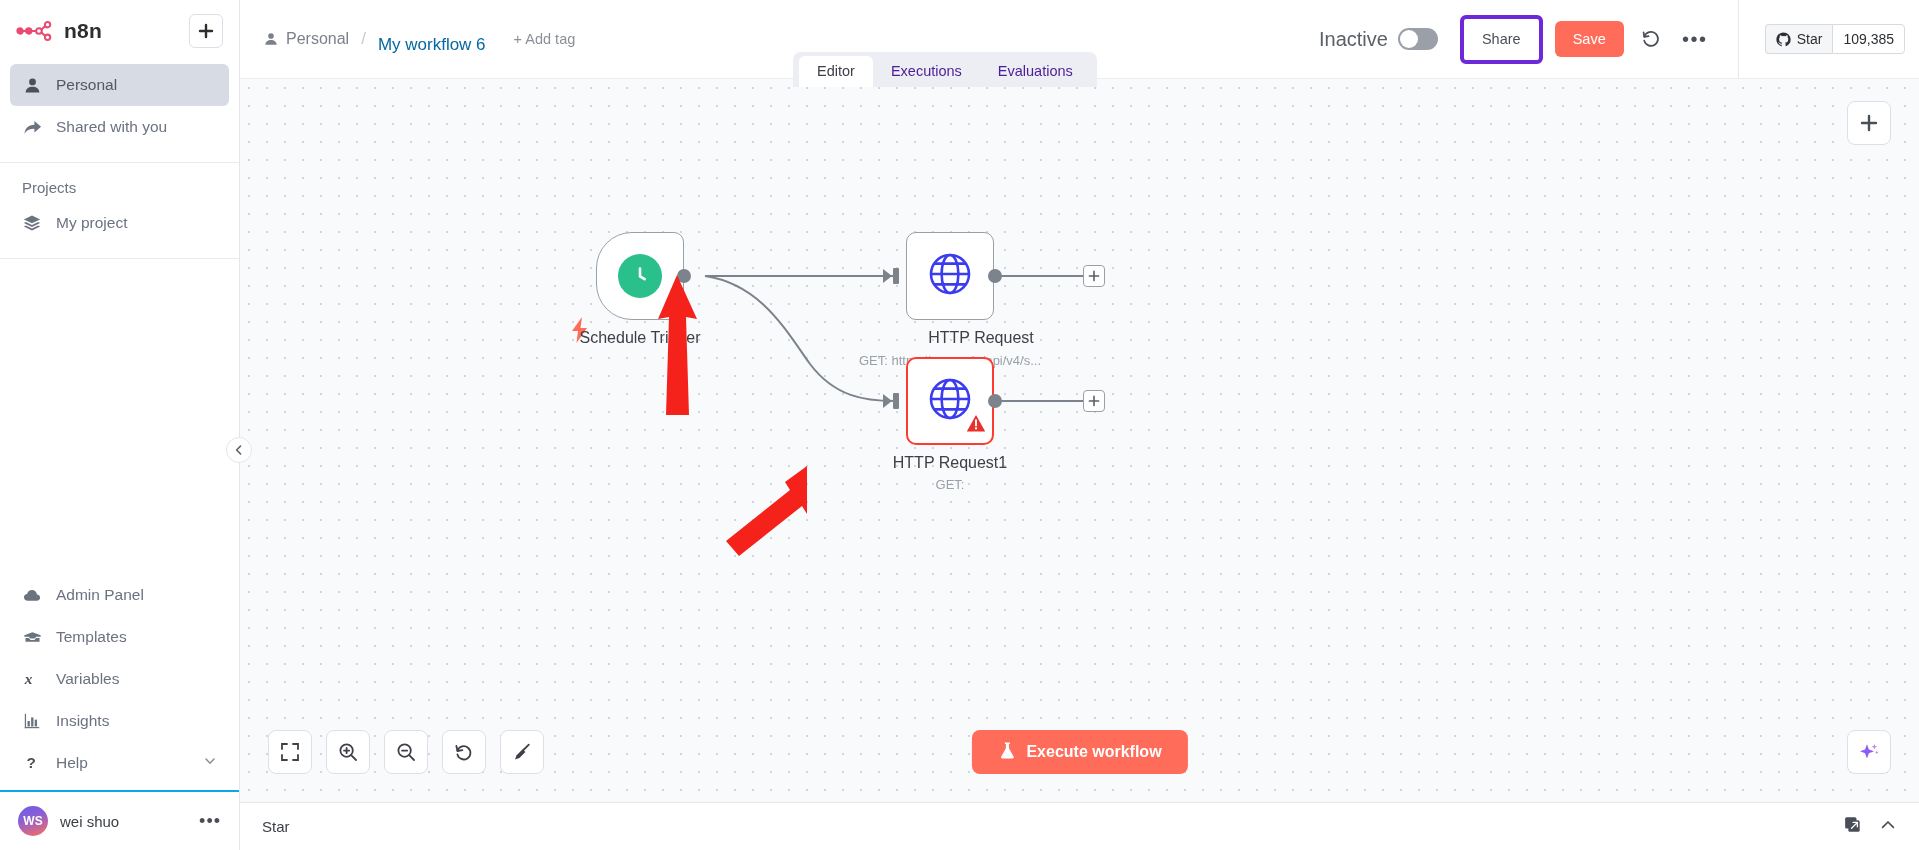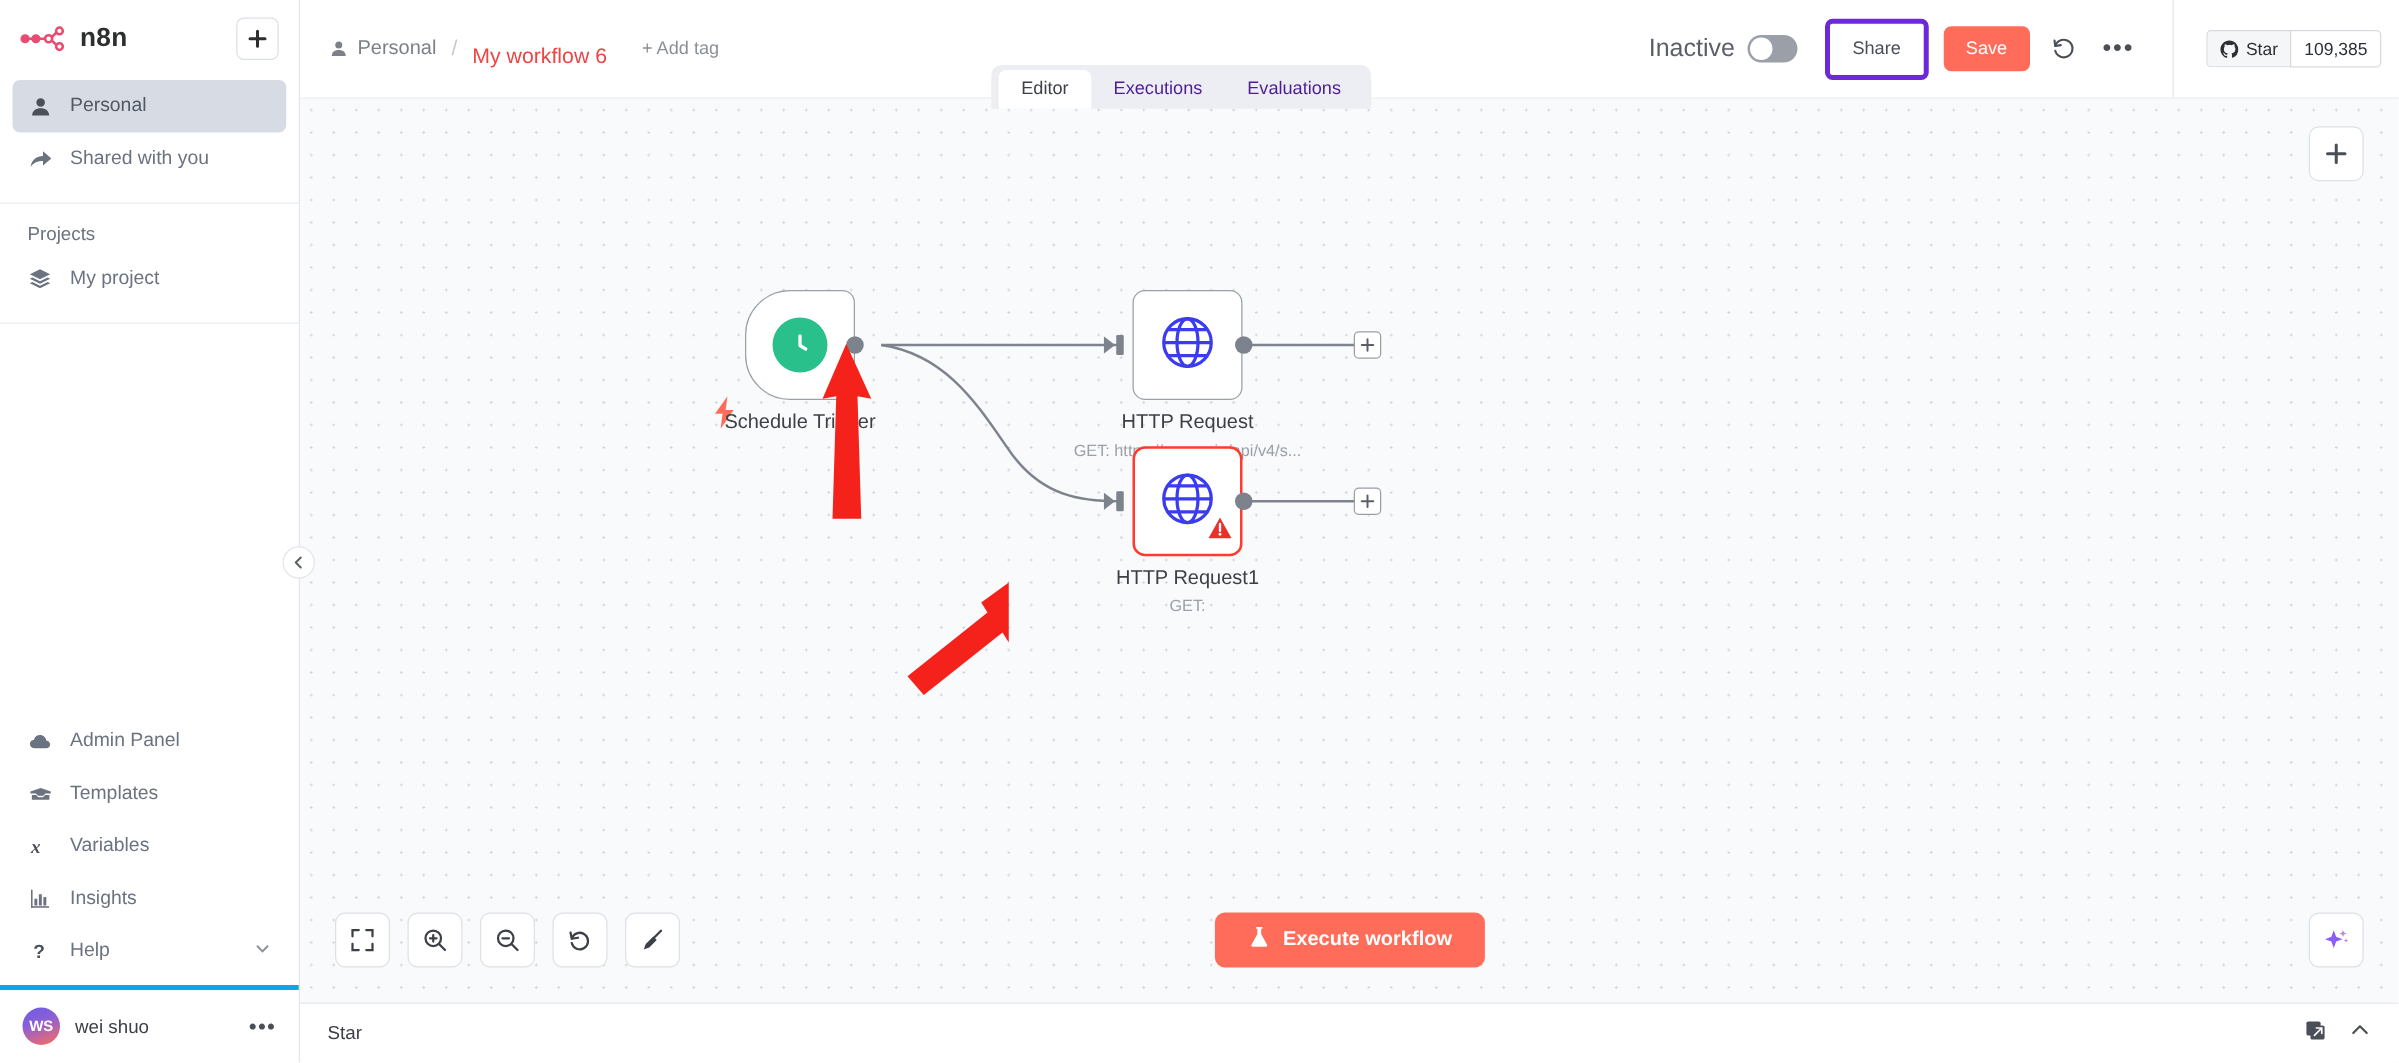--- a/index.html
+++ b/index.html
@@ -39,21 +39,21 @@
   .sb-label { font-size: 15.5px; }
 
   .projects-head {
     font-size: 15px; color: #6b7280; padding: 16px 22px 6px 22px;
   }
   .sb-spacer { flex: 1 1 auto; }
 
   .sb-bottom-group { padding-bottom: 6px; }
   .sb-user {
     display:flex; align-items:center; gap: 12px; padding: 14px 18px;
-    border-top: 4px solid #0ea5e9; cursor: pointer;
+    border-top: 2px solid #0ea5e9; cursor: pointer;
   }
   .avatar {
     width: 30px; height: 30px; border-radius: 50%;
     background: linear-gradient(160deg,#6b5ce7 0%, #8b5fd6 40%, #ff6d5a 100%);
     color: #fff; font-size: 12px; font-weight: bold;
     display:flex; align-items:center; justify-content:center; flex:0 0 30px;
   }
   .user-name { font-size: 15px; color: #3b3f46; }
   .user-dots { margin-left:auto; color:#4a4f57; font-size: 18px; letter-spacing: 1px; }
 
@@ -67,21 +67,21 @@
   .main { flex: 1 1 auto; position: relative; display: flex; flex-direction: column; min-width:0; }
 
   .topbar {
     height: 79px; background: #fff; display: flex; align-items: center;
     padding: 0 0 0 24px; position: relative; z-index: 15; flex: 0 0 79px;
     border-bottom: 1px solid #eceef1;
   }
   .crumb { display:flex; align-items:center; gap:8px; font-size:16px; color:#7b8089; }
   .crumb .person-ico { width:14px; height:14px; display:block; }
   .crumb-sep { color:#c7cbd1; font-size: 17px; margin: 0 4px; }
-  .wf-title { font-size:17px; color:#ef4444;margin-top:12px; }
+  .wf-title { font-size:17px; color:#0369a1;margin-top:12px; }
   .add-tag { font-size:14.5px; color:#8b9096; margin-left:20px; cursor:pointer; }
 
   .top-right { margin-left:auto; display:flex; align-items:center; gap: 0; padding-right: 0; }
   .inactive-label { font-size: 20px; color:#5b6068; margin-right: 10px; }
   .toggle {
     width: 40px; height: 22px; border-radius: 11px; background:#9ba0a8;
     position: relative; cursor: pointer; margin-right: 22px;
   }
   .toggle .knob {
     position:absolute; left:2px; top:2px; width:18px; height:18px;
@@ -431,21 +431,21 @@
             <path d="M4 23 H42 M7.6 12.6 H38.4 M7.6 33.4 H38.4"></path>
           </svg>
         </span>
       </div>
       <span class="dot-out" style="left:748px; top:190px;"></span>
       <span class="plus-stub" style="left:843px; top:186px;">
         <svg width="12" height="12" viewBox="0 0 12 12">
             <path d="M6 1.4 V10.6 M1.4 6 H10.6" stroke="#5b6068" stroke-width="1.6" stroke-linecap="round"></path>
           </svg>
       </span>
-      <div class="node-label" style="left:606px; top:250px; width:208px;">HTTP Request</div>
+      <div class="node-label" style="left:637px; top:250px; width:208px;">HTTP Request</div>
       <div class="node-sub" style="left:576px; top:274px; width:268px;">GET: https://gnews.io/api/v4/s...</div>
 
       <span class="in-arrow" style="left:643px; top:311px;">
         <svg width="22" height="22" viewBox="0 0 22 22">
             <path d="M0 4 L9 11 L0 18 Z" fill="#7d838c"></path>
             <rect x="10" y="3" width="6" height="16" rx="1" fill="#7d838c"></rect>
           </svg>
       </span>
       <div class="node error" style="left:666px; top:278px;">
         <span>

